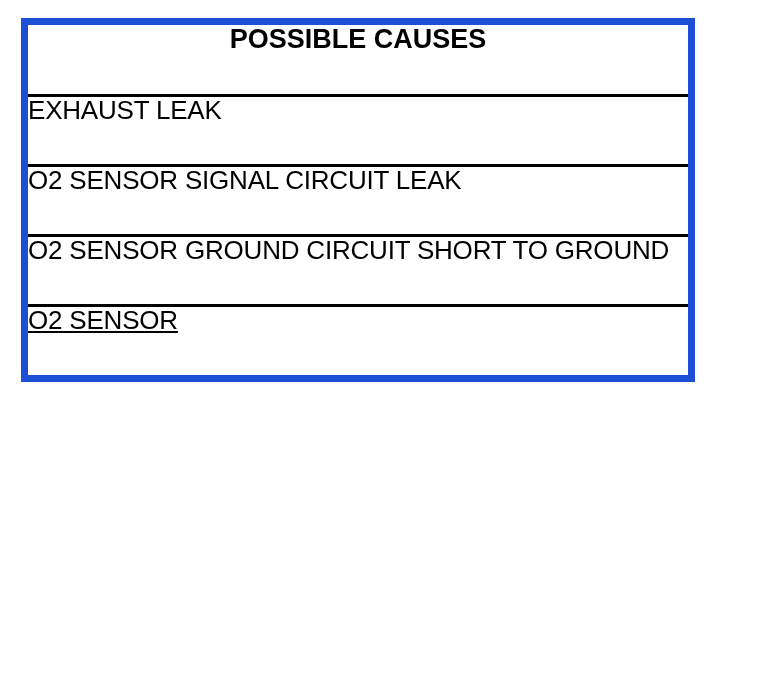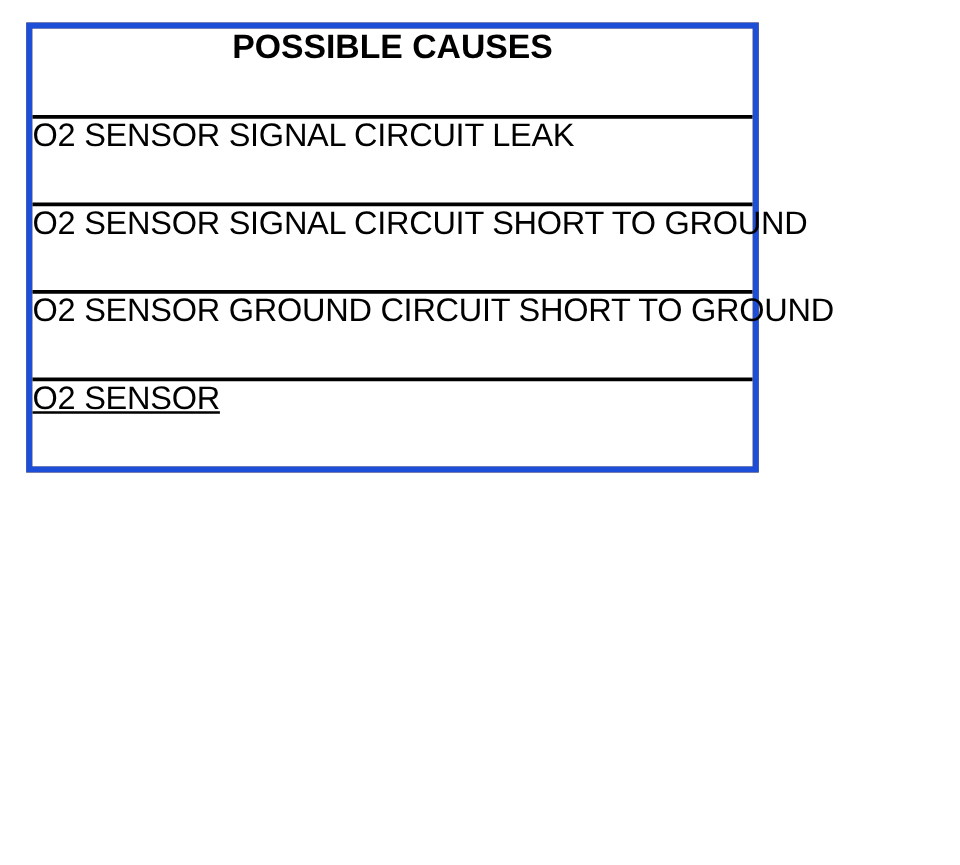--- a/index.html
+++ b/index.html
@@ -16,25 +16,25 @@
   #page {
     position: relative;
     width: 768px;
     height: 692px;
     background: #ffffff;
   }
   #causes-table {
     position: absolute;
     left: 21px;
     top: 18px;
-    width: 586px;
-    border: 5px solid #1d4ed8;
+    width: 674px;
+    border: 7px solid #1d4ed8;
     border-collapse: collapse;
     box-sizing: border-box;
-    background: #a16207;
+    background: #fde047;
   }
   .tbl {
     width: 100%;
     border-collapse: collapse;
     table-layout: fixed;
   }
   .tbl tr {
     height: 70px;
   }
   .tbl td {
@@ -73,24 +73,24 @@
 <body>
 
 <div id="page">
   <div id="causes-table">
     <table class="tbl">
       <tbody>
         <tr>
           <td class="header-cell">POSSIBLE CAUSES</td>
         </tr>
         <tr>
-          <td class="cause-cell">O2 SENSOR SIGNAL CIRCUIT LEAK</td>
+          <td class="cause-cell">EXHAUST LEAK</td>
         </tr>
         <tr>
-          <td class="cause-cell">O2 SENSOR SIGNAL CIRCUIT SHORT TO GROUND</td>
+          <td class="cause-cell">O2 SENSOR SIGNAL CIRCUIT LEAK</td>
         </tr>
         <tr>
           <td class="cause-cell">O2 SENSOR GROUND CIRCUIT SHORT TO GROUND</td>
         </tr>
         <tr>
           <td class="cause-cell">O2 SENSOR</td>
         </tr>
       </tbody>
     </table>
   </div>

